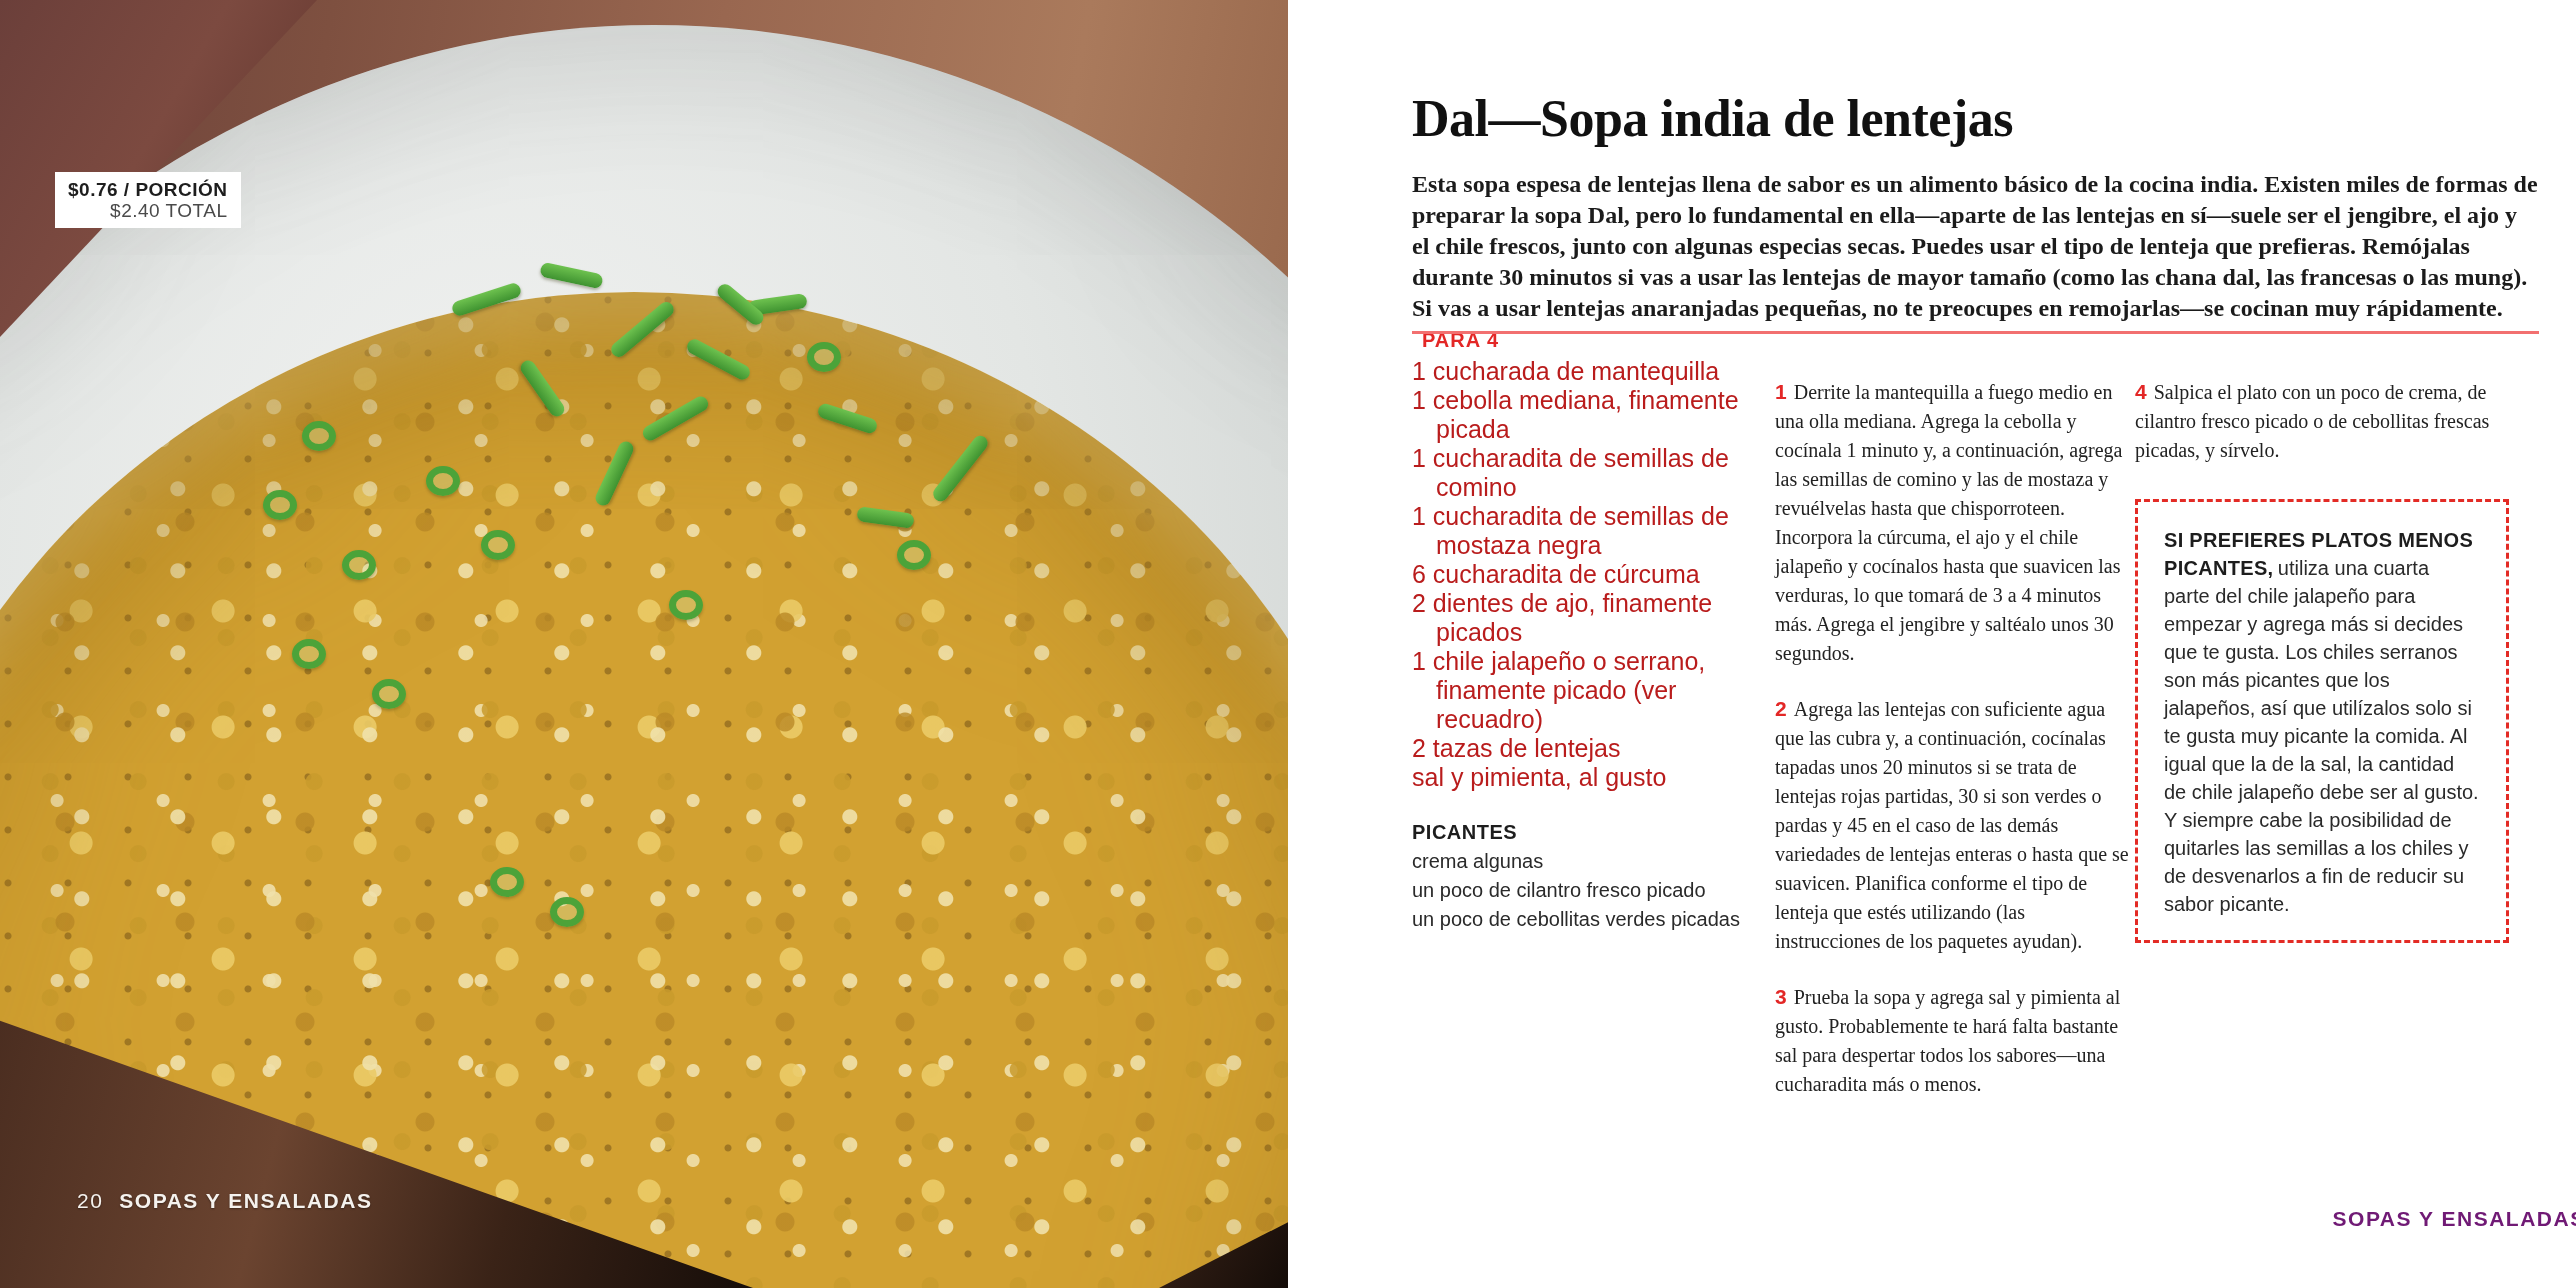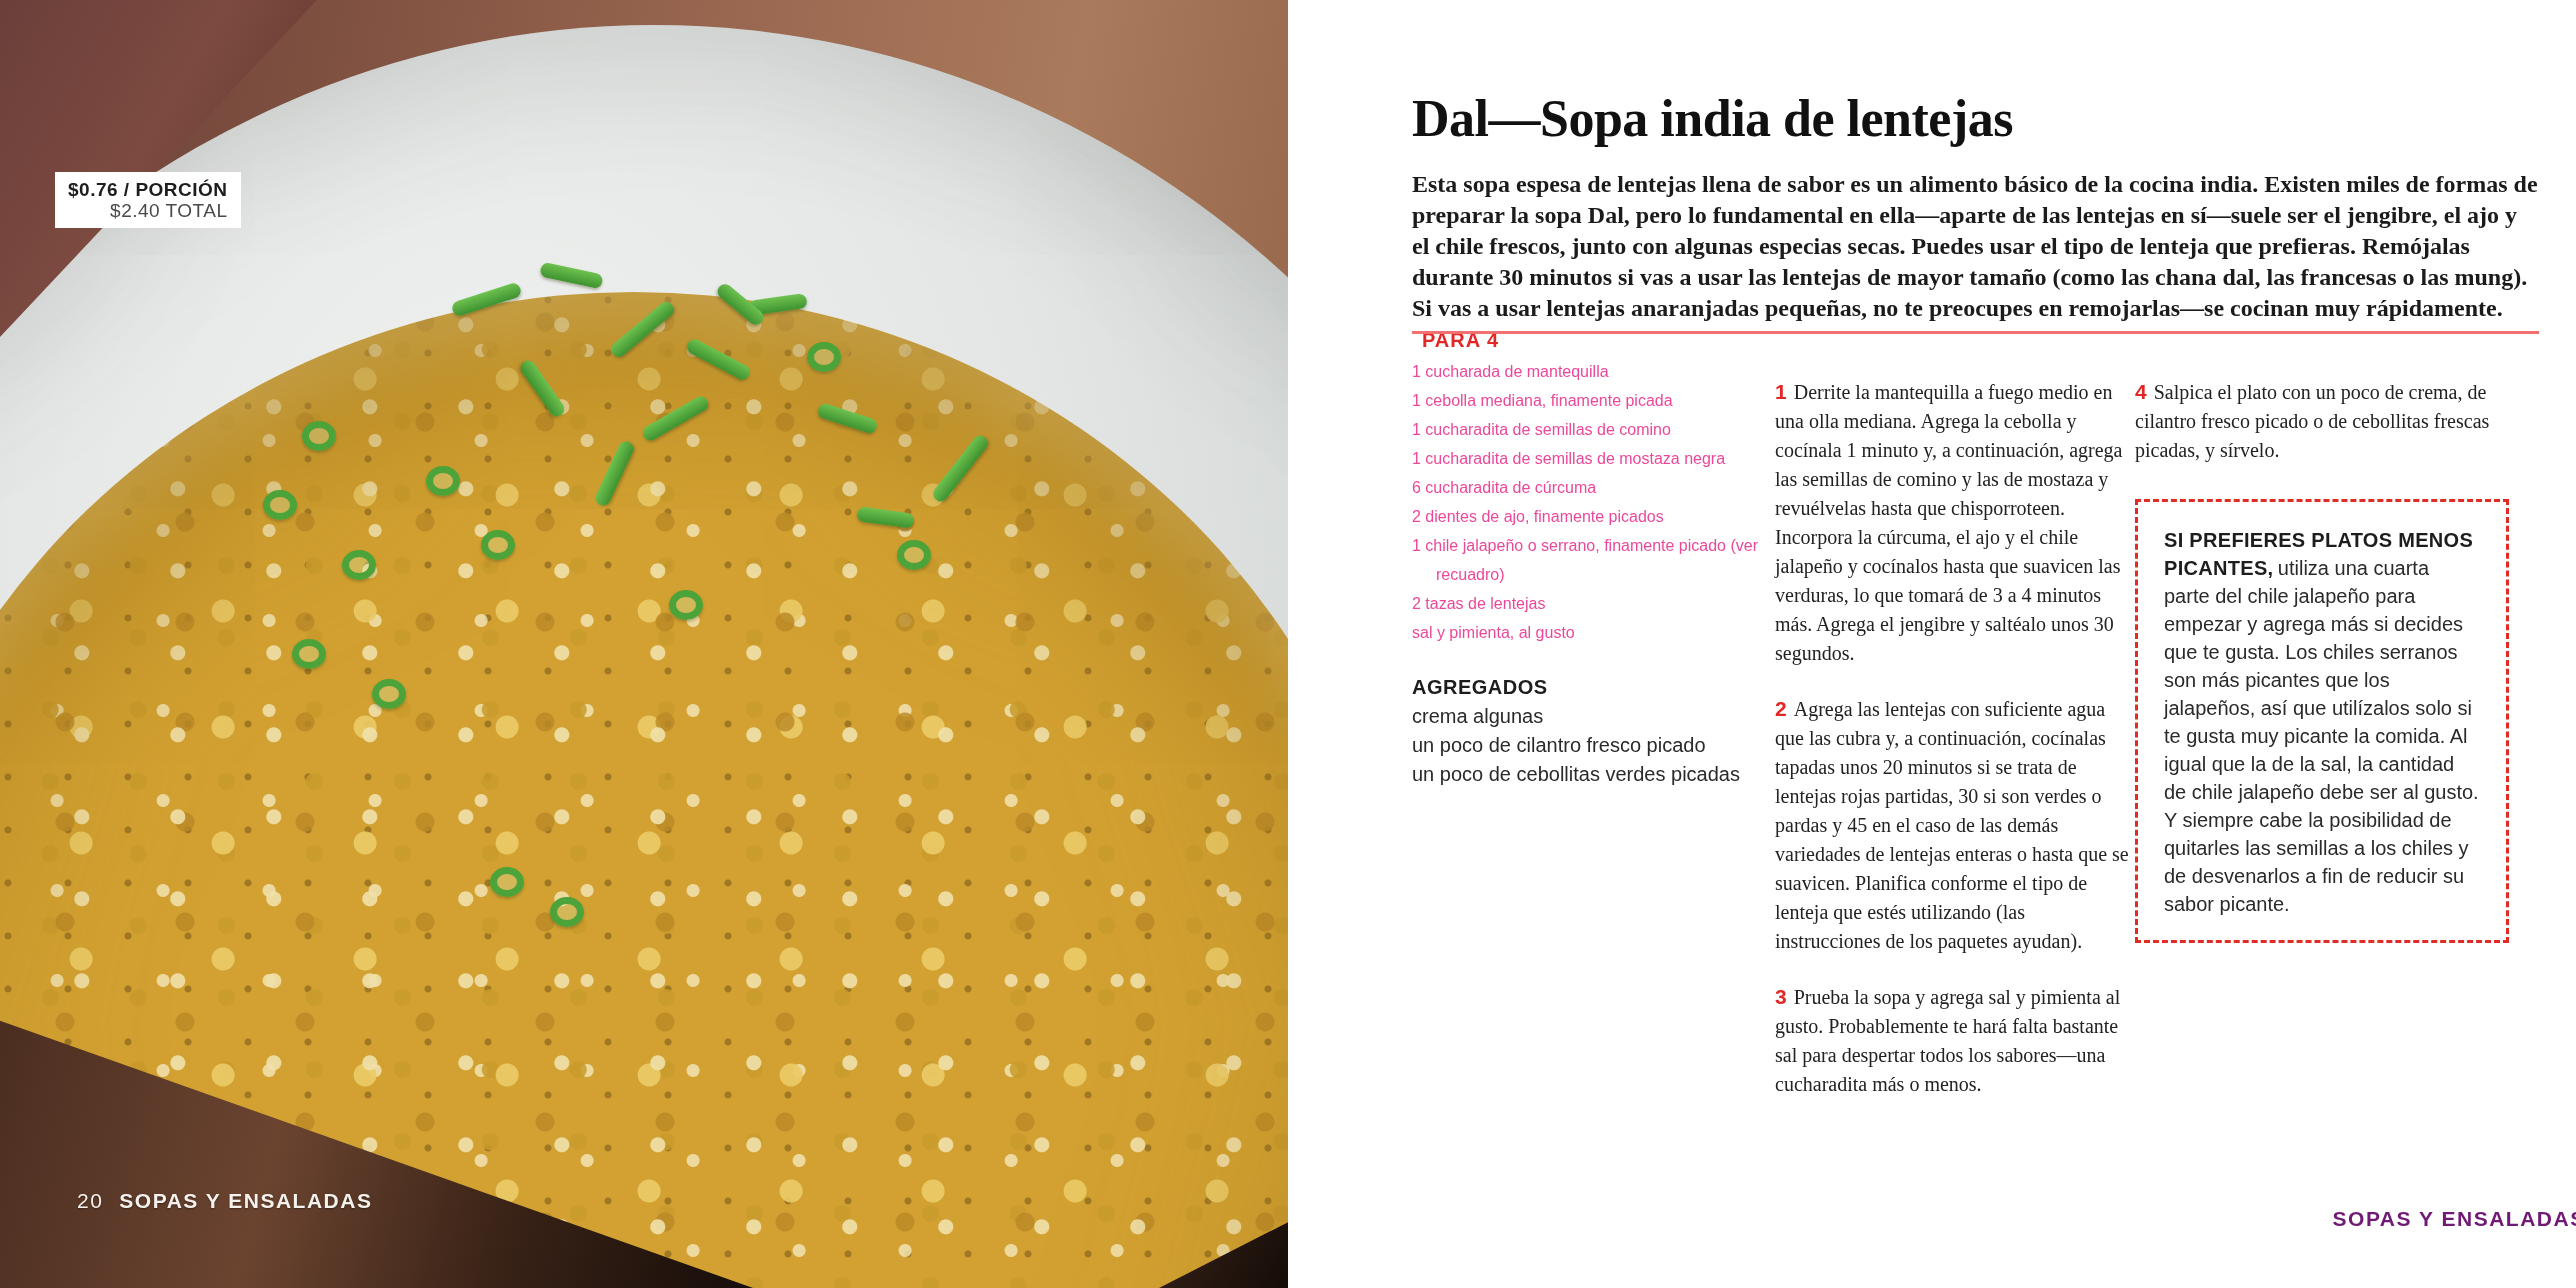--- a/index.html
+++ b/index.html
@@ -63,21 +63,21 @@
     font-weight:bold; font-size:24px; line-height:31px; color:#1b1b1b; }
   .serves { font-family:"Liberation Sans", sans-serif; font-weight:bold; font-size:20px;
     color:#e32726; letter-spacing:1px; margin-left:10px; }
   .rule { position:absolute; left:0; top:331px; width:1127px; border-top:3px solid #f27070; }
 
   .col { position:absolute; top:357px; }
   .col-ingredients { left:0; width:349px; }
   .col-steps { left:363px; width:357px; }
   .col-right { left:723px; width:374px; }
 
-  .ing { font-size:16px; line-height:29px; color:#ec4899; padding-left:24px; text-indent:-24px; }
+  .ing { font-size:25px; line-height:29px; color:#b91c1c; padding-left:24px; text-indent:-24px; }
   .agregados-h { font-size:20px; line-height:29px; font-weight:bold; color:#1d1d1d;
     letter-spacing:0.5px; margin-top:26px; }
   .garnish { font-size:20px; line-height:29px; color:#2a2a2a; }
 
   .step { font-family:"Liberation Serif", serif; font-size:20px; line-height:29px; color:#222222;
     margin-bottom:26px; }
   .step-num { font-family:"Liberation Sans", sans-serif; font-weight:bold; font-size:21px;
     color:#e32726; margin-right:7px; }
 
   .tip-box { margin-top:34px; border:3px dashed #e32b25; padding:24px 26px 22px 26px; }
@@ -149,21 +149,21 @@
       <div class="col col-ingredients">
         <div class="ing">1 cucharada de mantequilla</div>
         <div class="ing">1 cebolla mediana, finamente picada</div>
         <div class="ing">1 cucharadita de semillas de comino</div>
         <div class="ing">1 cucharadita de semillas de mostaza negra</div>
         <div class="ing">6 cucharadita de cúrcuma</div>
         <div class="ing">2 dientes de ajo, finamente picados</div>
         <div class="ing">1 chile jalapeño o serrano, finamente picado (ver recuadro)</div>
         <div class="ing">2 tazas de lentejas</div>
         <div class="ing">sal y pimienta, al gusto</div>
-        <div class="agregados-h">AGREGADOS</div>
+        <div class="agregados-h">PICANTES</div>
         <div class="garnish">crema algunas</div>
         <div class="garnish">un poco de cilantro fresco picado</div>
         <div class="garnish">un poco de cebollitas verdes picadas</div>
       </div>
 
       <div class="col col-steps">
         <p class="step"><span class="step-num">1</span><span>Derrite la mantequilla a fuego medio en una olla mediana. Agrega la cebolla y cocínala 1 minuto y, a continuación, agrega las semillas de comino y las de mostaza y revuélvelas hasta que chisporroteen. Incorpora la cúrcuma, el ajo y el chile jalapeño y cocínalos hasta que suavicen las verduras, lo que tomará de 3 a 4 minutos más. Agrega el jengibre y saltéalo unos 30 segundos.</span></p>
         <p class="step"><span class="step-num">2</span><span>Agrega las lentejas con suficiente agua que las cubra y, a continuación, cocínalas tapadas unos 20 minutos si se trata de lentejas rojas partidas, 30 si son verdes o pardas y 45 en el caso de las demás variedades de lentejas enteras o hasta que se suavicen. Planifica conforme el tipo de lenteja que estés utilizando (las instrucciones de los paquetes ayudan).</span></p>
         <p class="step"><span class="step-num">3</span><span>Prueba la sopa y agrega sal y pimienta al gusto. Probablemente te hará falta bastante sal para despertar todos los sabores—una cucharadita más o menos.</span></p>
       </div>

